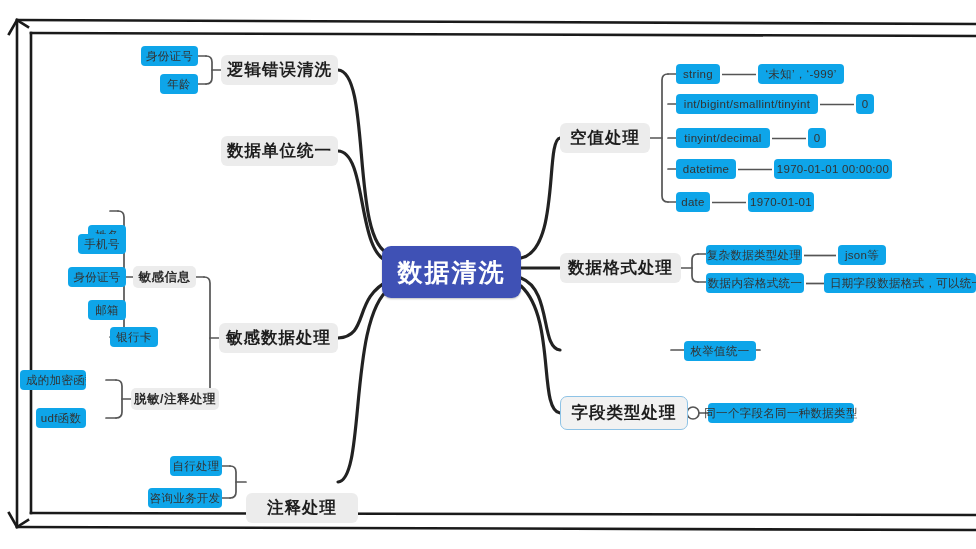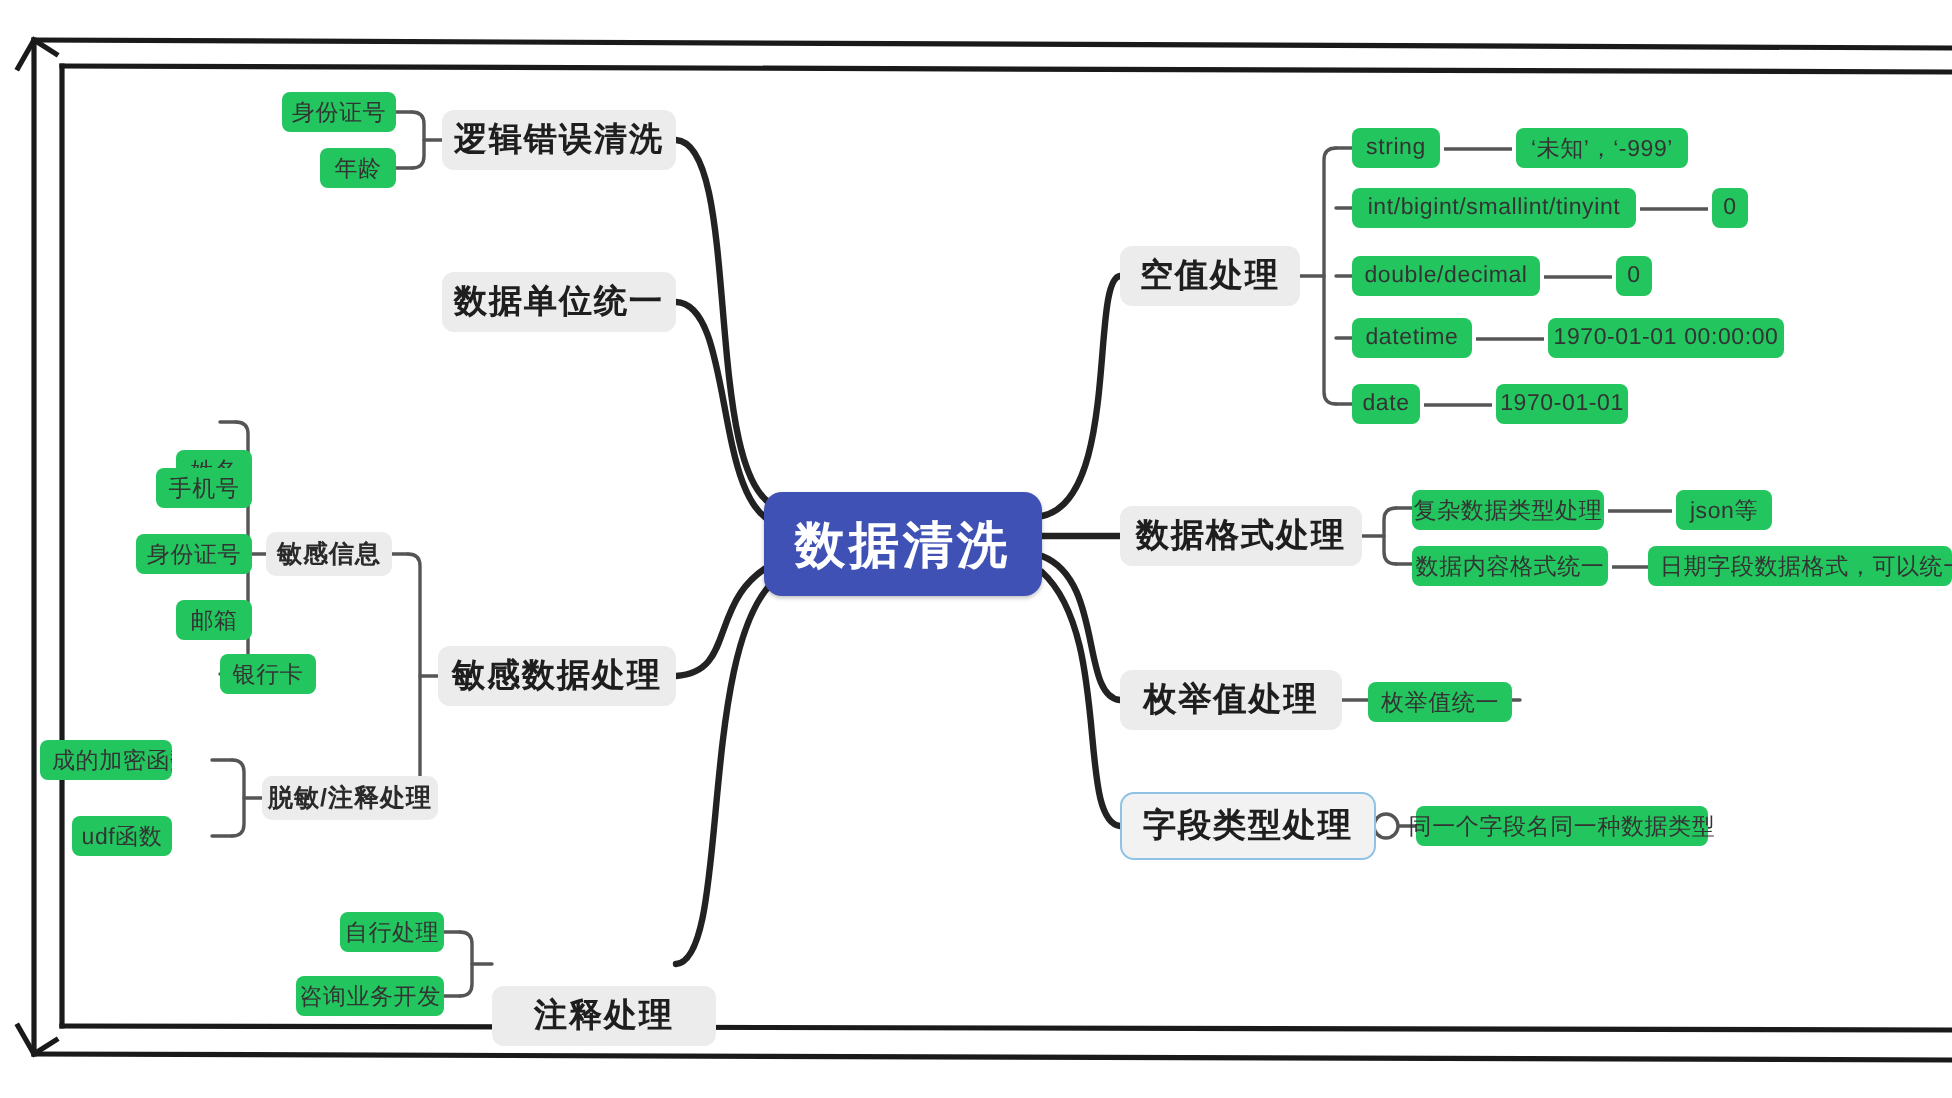--- a/index.html
+++ b/index.html
@@ -24,21 +24,21 @@
         box-shadow:0 1px 2px rgba(0,0,0,.25);}
 
   .branch{background:#ececec;color:#1e1e1e;border-radius:6px;
           font-size:16.5px;font-weight:bold;letter-spacing:1px;padding:0 10px;}
 
   .branch.selected{background:#f2f2f2;border:1.6px solid #8ec3e6;border-radius:7px;}
 
   .sub{background:#ececec;color:#2a2a2a;border-radius:5px;
        font-size:12.5px;font-weight:bold;letter-spacing:.5px;padding:0 7px;}
 
-  .leaf{background:#22c55e;color:#333;border-radius:4px;
+  .leaf{background:#0ea5e9;color:#333;border-radius:4px;
         font-size:11.5px;letter-spacing:.3px;padding:0 6px;font-weight:500;}
 
   .leaf.lat{font-family:"Liberation Sans","DejaVu Sans",sans-serif;}
 
   .clip-left{justify-content:flex-start;overflow:hidden;}
   .clip-right{justify-content:flex-start;overflow:hidden;}
 </style>
 </head>
 <body>
 
@@ -163,21 +163,21 @@
   <svg style="position:absolute;left:722px;top:73px;" width="34" height="3">
       <line x1="0" y1="1.5" x2="34" y2="1.5" stroke="#555" stroke-width="1.7"></line>
     </svg>
 
   <div class="node leaf lat" style="left:676px;top:94px;width:142px;height:20px;">int/bigint/smallint/tinyint</div>
   <div class="node leaf" style="left:856px;top:94px;width:18px;height:20px;">0</div>
   <svg style="position:absolute;left:820px;top:103px;" width="34" height="3">
       <line x1="0" y1="1.5" x2="34" y2="1.5" stroke="#555" stroke-width="1.7"></line>
     </svg>
 
-  <div class="node leaf lat" style="left:676px;top:128px;width:94px;height:20px;">double/decimal</div>
+  <div class="node leaf lat" style="left:676px;top:128px;width:94px;height:20px;">tinyint/decimal</div>
   <div class="node leaf" style="left:808px;top:128px;width:18px;height:20px;">0</div>
   <svg style="position:absolute;left:772px;top:137px;" width="34" height="3">
       <line x1="0" y1="1.5" x2="34" y2="1.5" stroke="#555" stroke-width="1.7"></line>
     </svg>
 
   <div class="node leaf lat" style="left:676px;top:159px;width:60px;height:20px;">datetime</div>
   <div class="node leaf lat" style="left:774px;top:159px;width:118px;height:20px;">1970-01-01 00:00:00</div>
   <svg style="position:absolute;left:738px;top:168px;" width="34" height="3">
       <line x1="0" y1="1.5" x2="34" y2="1.5" stroke="#555" stroke-width="1.7"></line>
     </svg>
@@ -195,19 +195,18 @@
   <svg style="position:absolute;left:804px;top:254px;" width="32" height="3">
       <line x1="0" y1="1.5" x2="32" y2="1.5" stroke="#555" stroke-width="1.7"></line>
     </svg>
 
   <div class="node leaf" style="left:706px;top:273px;width:98px;height:20px;">数据内容格式统一</div>
   <div class="node leaf clip-right" style="left:824px;top:273px;width:152px;height:20px;">日期字段数据格式，可以统一</div>
   <svg style="position:absolute;left:806px;top:282px;" width="18" height="3">
       <line x1="0" y1="1.5" x2="18" y2="1.5" stroke="#555" stroke-width="1.7"></line>
     </svg>
 
-  <div class="node branch" style="left:560px;top:335px;width:111px;height:30px;">枚举值处理</div>
   <div class="node leaf" style="left:684px;top:341px;width:72px;height:20px;">枚举值统一</div>
 
   <div class="node branch selected" style="left:560px;top:396px;width:128px;height:34px;">字段类型处理</div>
   <div class="node leaf" style="left:708px;top:403px;width:146px;height:20px;">同一个字段名同一种数据类型</div>
 
 </div>
 
 </body></html>

